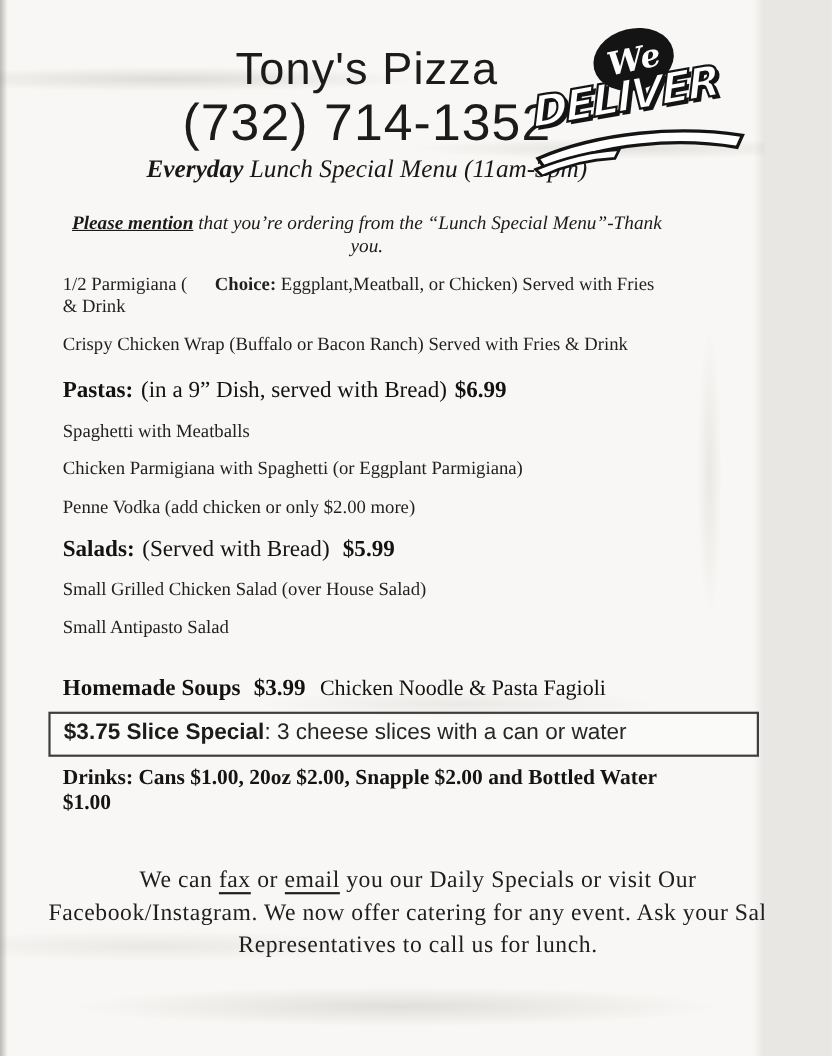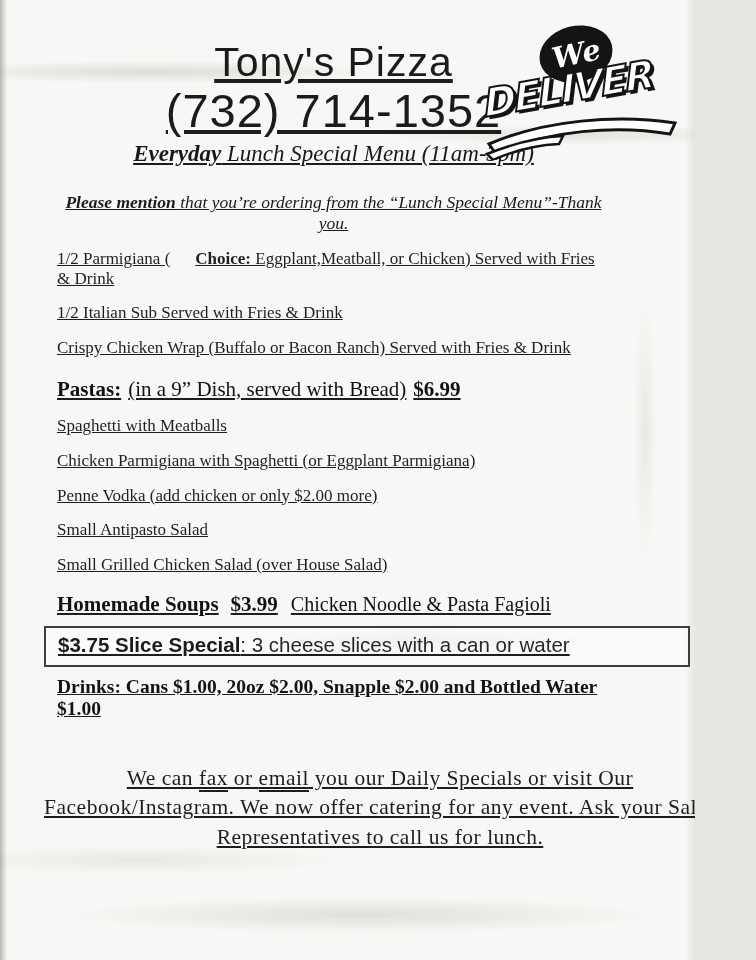--- a/index.html
+++ b/index.html
@@ -15,21 +15,20 @@
     background:
       linear-gradient(90deg, rgba(110,110,105,0.45) 0px, rgba(110,110,105,0) 7px),
       linear-gradient(270deg, rgba(150,150,145,0.18) 0px, rgba(150,150,145,0) 10px),
       radial-gradient(ellipse 330px 16px at 22% 72px, rgba(198,198,192,0.55), transparent 70%),
       radial-gradient(ellipse 280px 14px at 82% 135px, rgba(200,200,194,0.45), transparent 70%),
       radial-gradient(ellipse 16px 190px at 645px 430px, rgba(205,205,199,0.35), transparent 70%),
       radial-gradient(ellipse 260px 18px at 60% 640px, rgba(208,208,202,0.35), transparent 70%),
       radial-gradient(ellipse 420px 26px at 52% 915px, rgba(200,200,193,0.5), transparent 70%),
       radial-gradient(ellipse 300px 20px at 20% 860px, rgba(210,210,204,0.4), transparent 70%),
       #f8f7f5;
-    text-decoration: underline;
   }
   
   .title{
     text-align:center;
     font-family:"Liberation Sans", sans-serif;
     font-size:41px;line-height:1.08;letter-spacing:1px;color:#1b1b1b;
   }
   .phone{
     text-align:center;
     font-family:"Liberation Sans", sans-serif;
@@ -69,21 +68,21 @@
   .section-head{font-size:21px;color:#121212;}
   .section-head .b{font-weight:bold;}
   .section-head .bi{font-weight:bold;font-style:italic;margin-left:11px;}
   .section-head .reg{font-weight:normal;margin-left:7px;margin-top:26px;}
   .section-head .price{font-weight:bold;margin-left:7px;}
   .section-head .price-gap{font-weight:bold;margin-left:12px;}
   .section-head .desc{font-weight:normal;font-size:20px;margin-left:13px;}
   .head-subs{margin-top:26px;}
   .head-pastas{margin-top:19px;}
   .head-salads{margin-top:15px;}
-  .head-soups{margin-top:17px;}
+  .head-soups{margin-top:33px;}
   .item{font-size:17px;line-height:1.18;margin-top:14.5px;color:#1f1f1f;max-width:660px;}
   .item .b{font-weight:bold;margin-left:25px;}
   
   .slice-box{
     box-sizing:border-box;
     margin-top:9px;margin-left:-13px;width:646px;
     border:2px solid #3e3e3e;
     padding:5px 12px 8px 12px;
     font-family:"Liberation Sans", sans-serif;
     font-size:20.5px;color:#272727;
@@ -115,30 +114,30 @@
       <path d="M6,36 C62,12 134,6 192,15 L187,26 C134,17 64,22 13,46 Z" fill="#ffffff" stroke="#141414" stroke-width="3"></path>
       <path d="M4,46 C34,34 58,29 80,28 L76,36 C56,37 32,42 10,52 Z" fill="#ffffff" stroke="#141414" stroke-width="2.5"></path>
     </svg>
     <div class="deliver-word">DELIVER</div>
     <div class="we-oval">
         <span>We</span>
       </div>
   </div>
 
   <div class="item"><span>1/2 Parmigiana (</span><span class="b">Choice:</span><span> Eggplant,Meatball, or Chicken) Served with Fries &amp; Drink</span></div>
-  <div class="item">1/2 Italian Sub Served with Fries &amp; Drink</div>
   <div class="item">Crispy Chicken Wrap (Buffalo or Bacon Ranch) Served with Fries &amp; Drink</div>
 
   <div class="section-head head-pastas"><span class="b">Pastas:</span><span class="reg">(in a 9” Dish, served with Bread)</span><span class="price">$6.99</span></div>
   <div class="item">Spaghetti with Meatballs</div>
   <div class="item">Chicken Parmigiana with Spaghetti (or Eggplant Parmigiana)</div>
   <div class="item">Penne Vodka (add chicken or only $2.00 more)</div>
 
+  <div class="section-head head-salads"><span class="b">Salads:</span><span class="reg">(Served with Bread)</span><span class="price-gap">$5.99</span></div>
+  <div class="item">Small Grilled Chicken Salad (over House Salad)</div>
   <div class="item">Small Antipasto Salad</div>
-  <div class="item">Small Grilled Chicken Salad (over House Salad)</div>
 
   <div class="section-head head-soups"><span class="b">Homemade Soups</span><span class="price-gap">$3.99</span><span class="desc">Chicken Noodle &amp; Pasta Fagioli</span></div>
 
   <div class="slice-box"><span class="b">$3.75 Slice Special</span><span>: 3 cheese slices with a can or water</span></div>
 
   <div class="drinks">Drinks: Cans $1.00,  20oz $2.00, Snapple $2.00 and Bottled Water $1.00</div>
 
   <div class="footer"><span>We can </span><span class="u">fax</span><span> or </span><span class="u">email</span><span> you our Daily Specials or visit Our Facebook/Instagram. We now offer catering for any event. Ask your Sales Representatives to call us for lunch.</span></div>
 
 </div>

